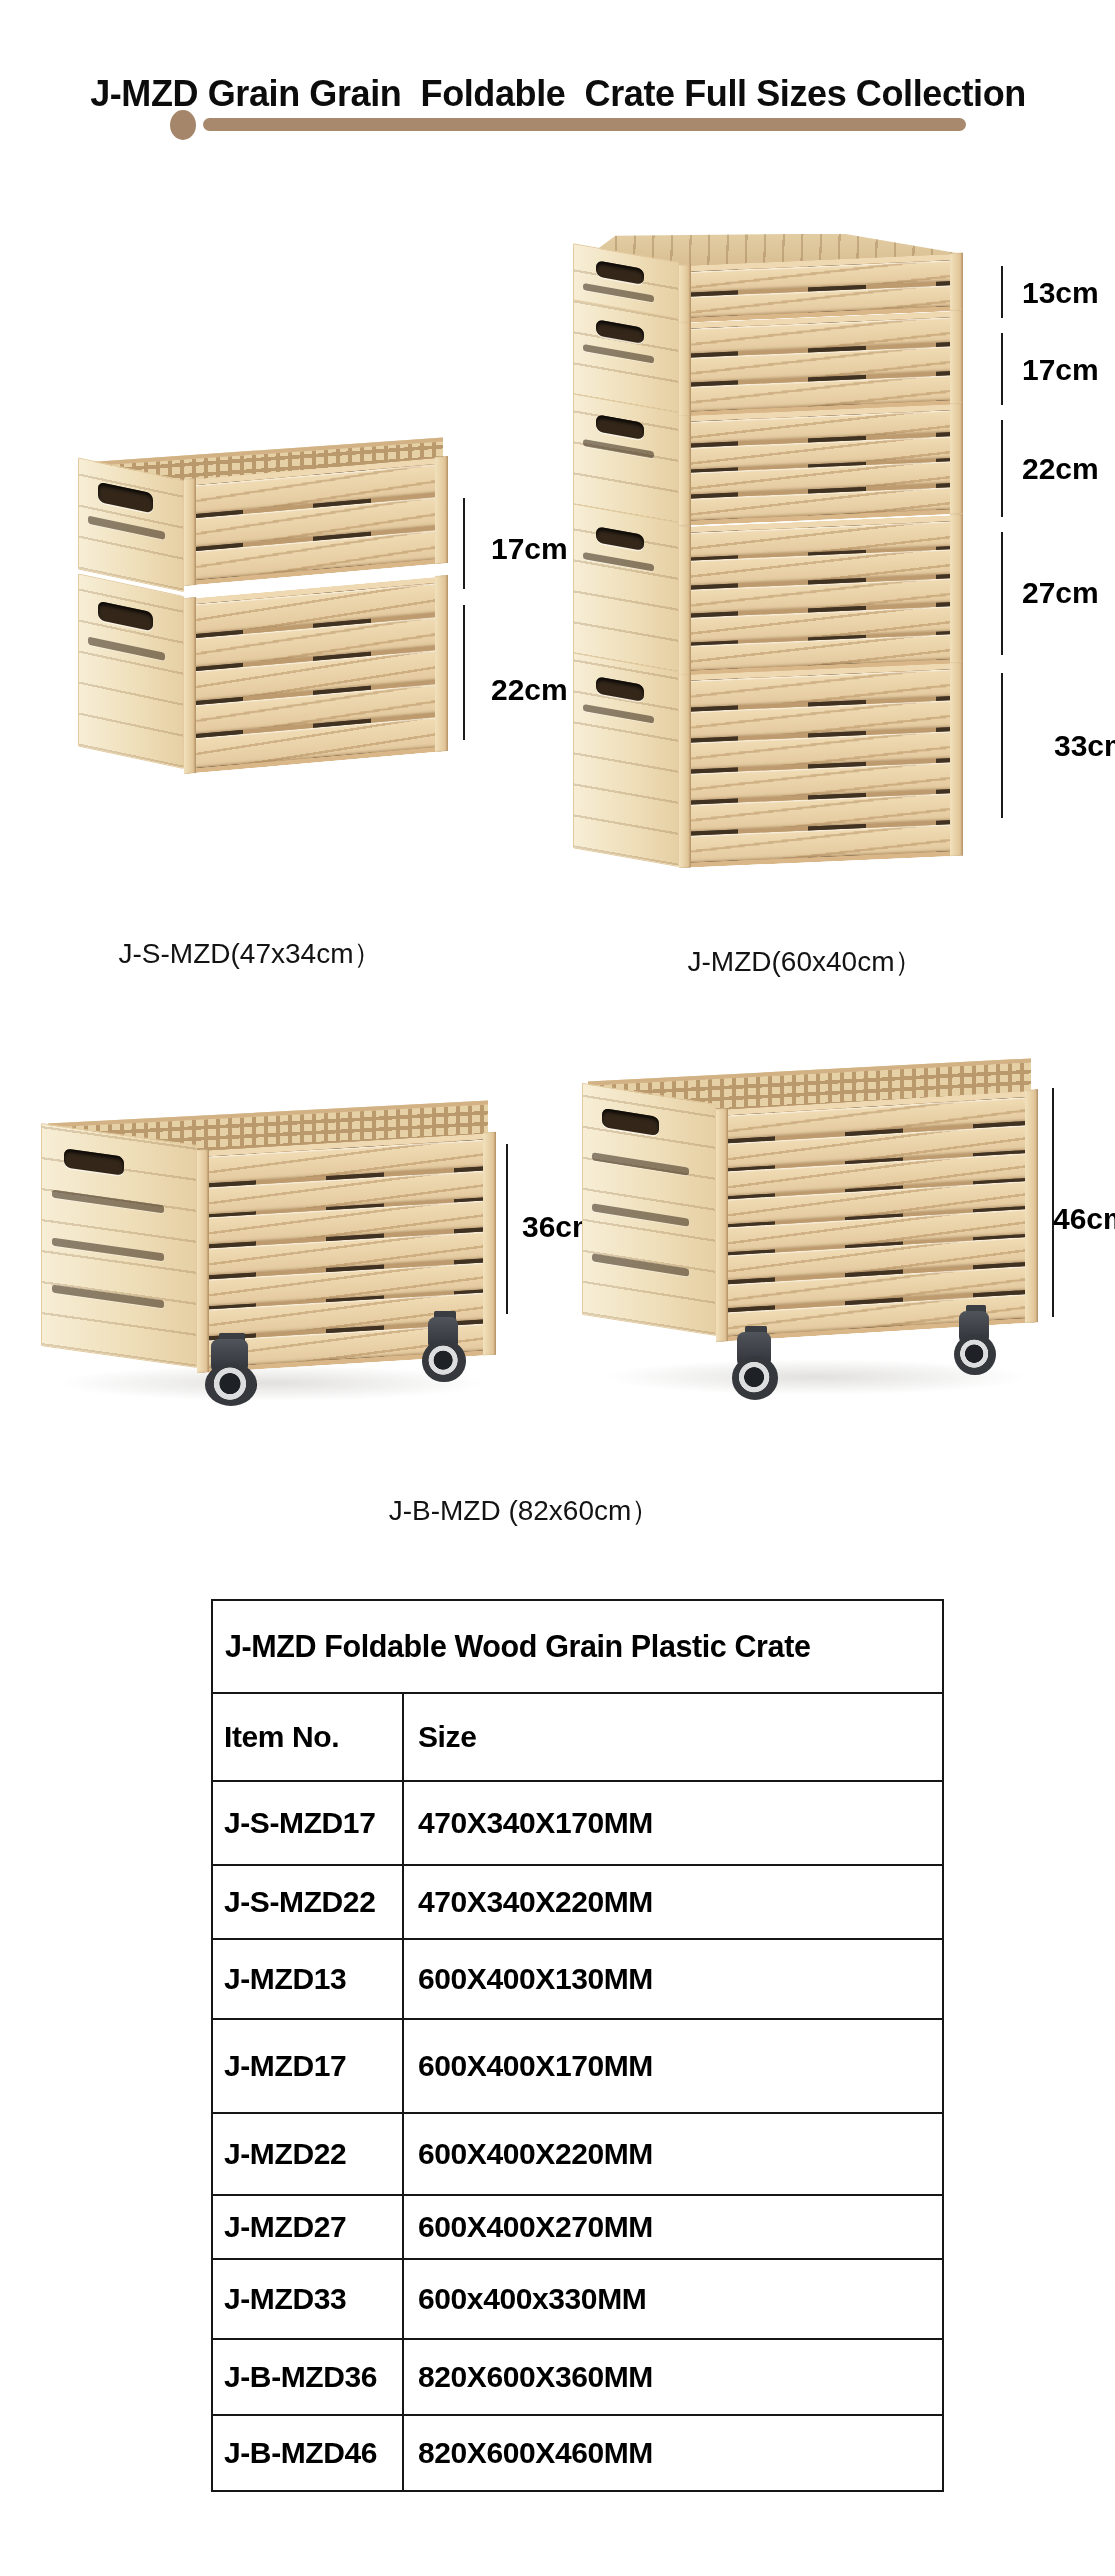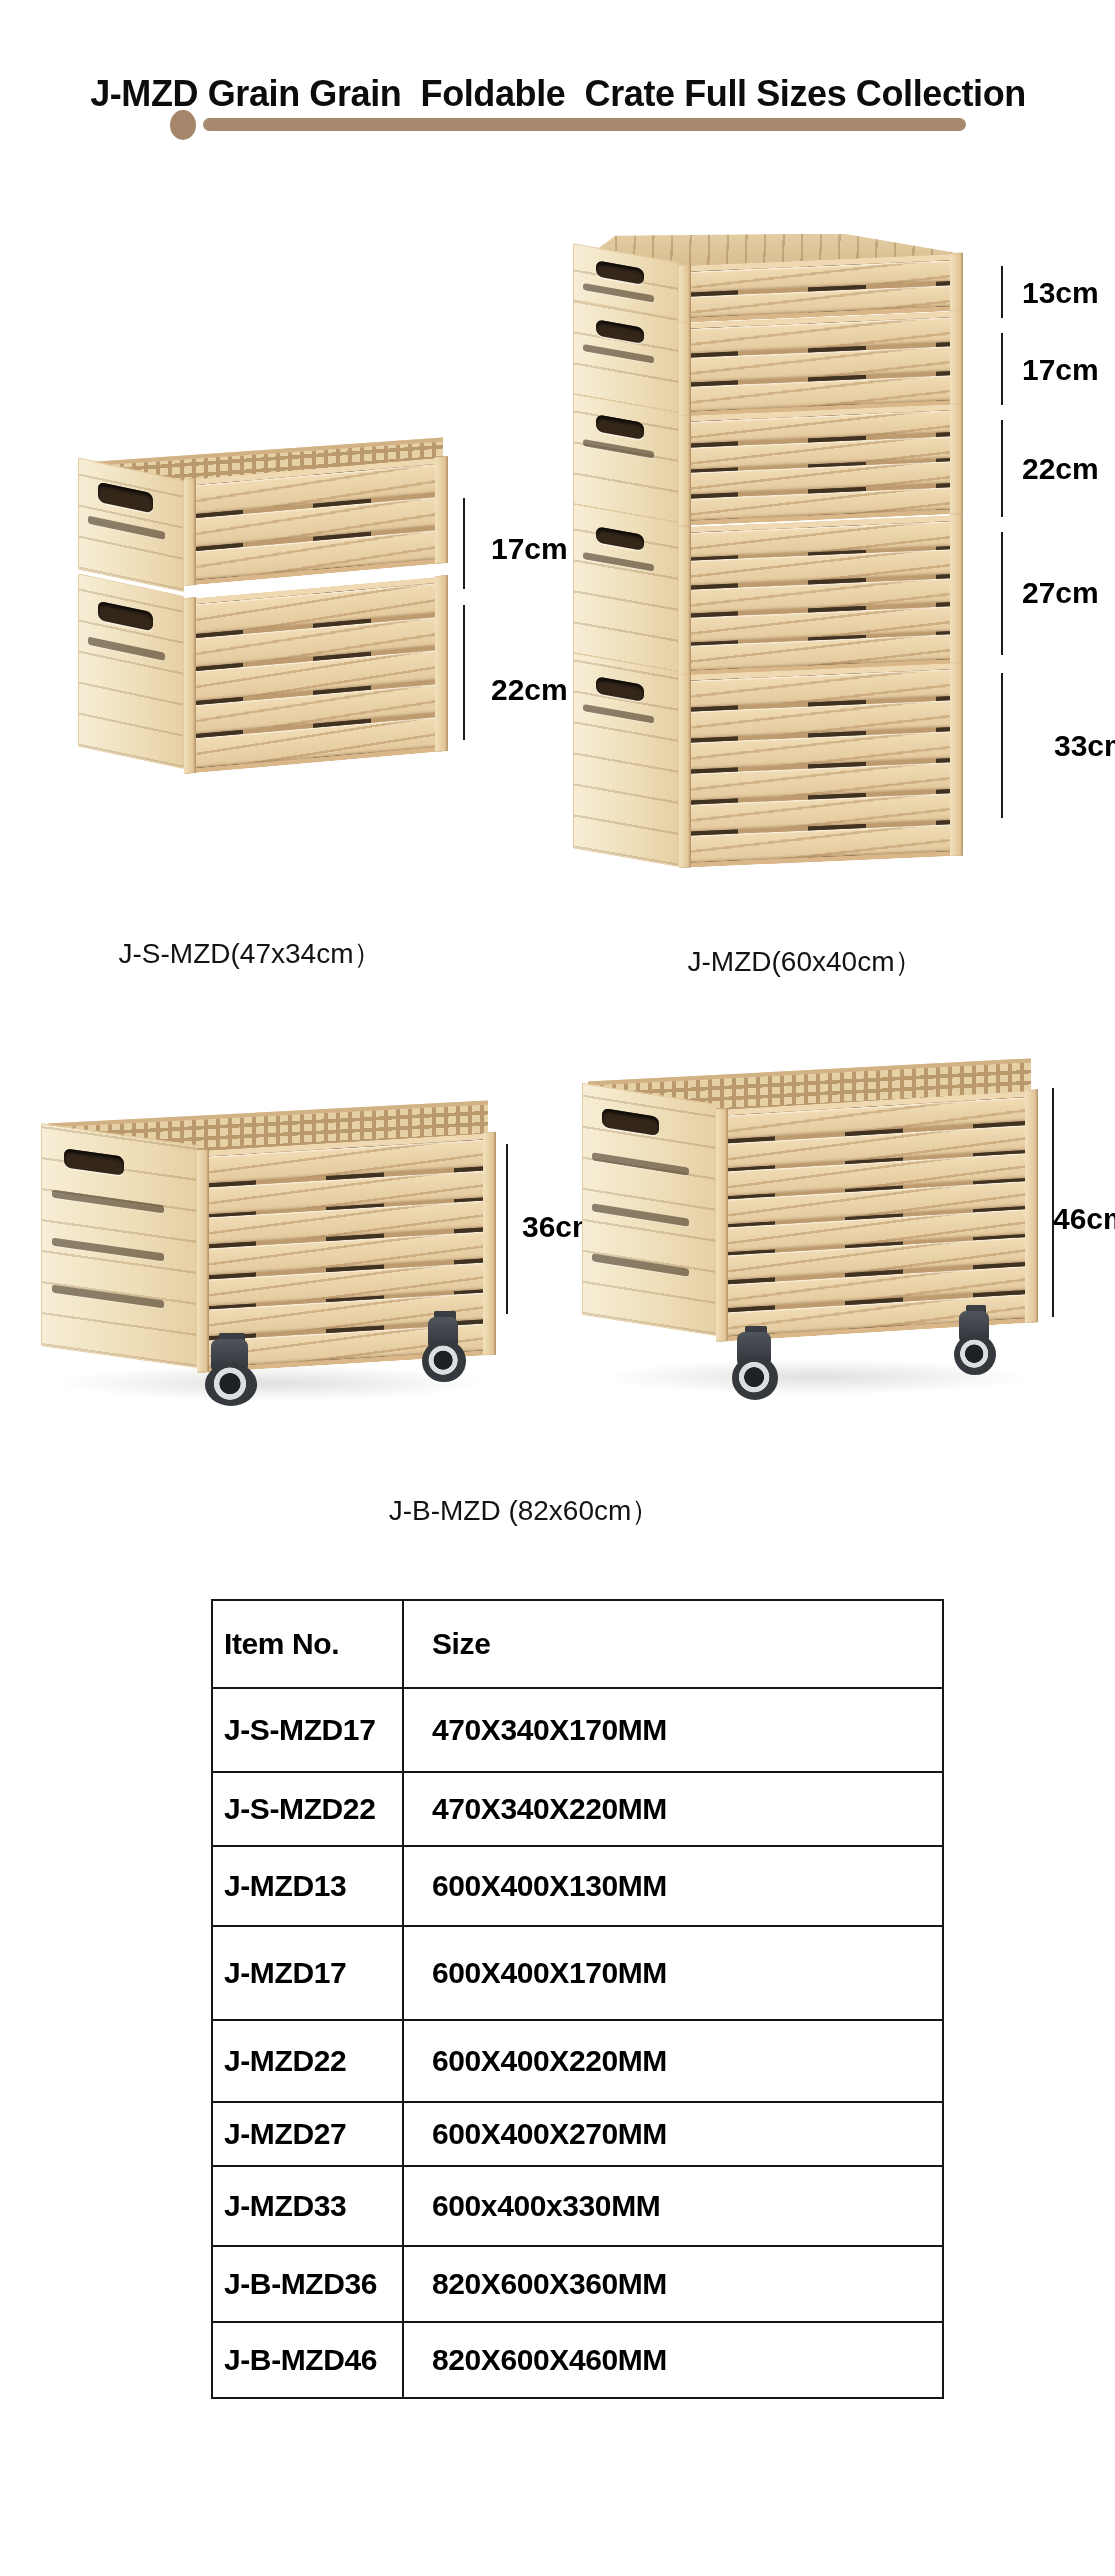--- a/index.html
+++ b/index.html
@@ -77,21 +77,21 @@
   .vline { position:absolute; width:2.2px; background:#1b1b1b; }
   .dim { position:absolute; font-size:30px; line-height:33px; font-weight:600; color:#000000; white-space:nowrap; }
   .caption { position:absolute; transform:translateX(-50%); font-size:28px; line-height:34px;
     font-weight:400; color:#131313; white-space:nowrap; text-align:center; }
 
   
   .size-table { position:absolute; left:211px; top:1599px; width:733px;
     border-collapse:collapse; table-layout:fixed; }
   .size-table td { border:2.2px solid #161616; font-weight:700; font-size:30px; color:#000;
     padding-left:11px; vertical-align:middle; letter-spacing:-0.4px; white-space:nowrap; overflow:hidden; }
-  .size-table td.c2 { padding-left:28px; }
+  .size-table td.c2 { padding-left:14px; }
   .size-table .title-cell { font-size:30.5px; padding-left:12px; }
 </style>
 </head>
 <body>
 
 <div class="canvas">
 
   <div class="page-title">J-MZD Grain Grain  Foldable  Crate Full Sizes Collection</div>
   <div class="accent-dot"></div>
   <div class="accent-bar"></div>
@@ -278,20 +278,23 @@
   <div class="vline" style="left:1052px; top:1088px; height:229px;"></div>
   <div class="dim" style="left:1053px; top:1202px;">46cm</div>
   <div class="caption" style="left:524px; top:1494px;">J-B-MZD (82x60cm）</div>
 
   <table class="size-table">
     <colgroup>
         <col style="width:191px">
         <col>
       </colgroup>
     <tbody>
+        <tr style="height:93px">
+      <td colspan="2" class="title-cell">J-MZD Foldable Wood Grain Plastic Crate</td>
+    </tr>
     <tr style="height:88px">
       <td>Item No.</td>
       <td class="c2">Size</td>
     </tr>
     <tr style="height:84px">
       <td>J-S-MZD17</td>
       <td class="c2">470X340X170MM</td>
     </tr>
     <tr style="height:74px">
       <td>J-S-MZD22</td>

